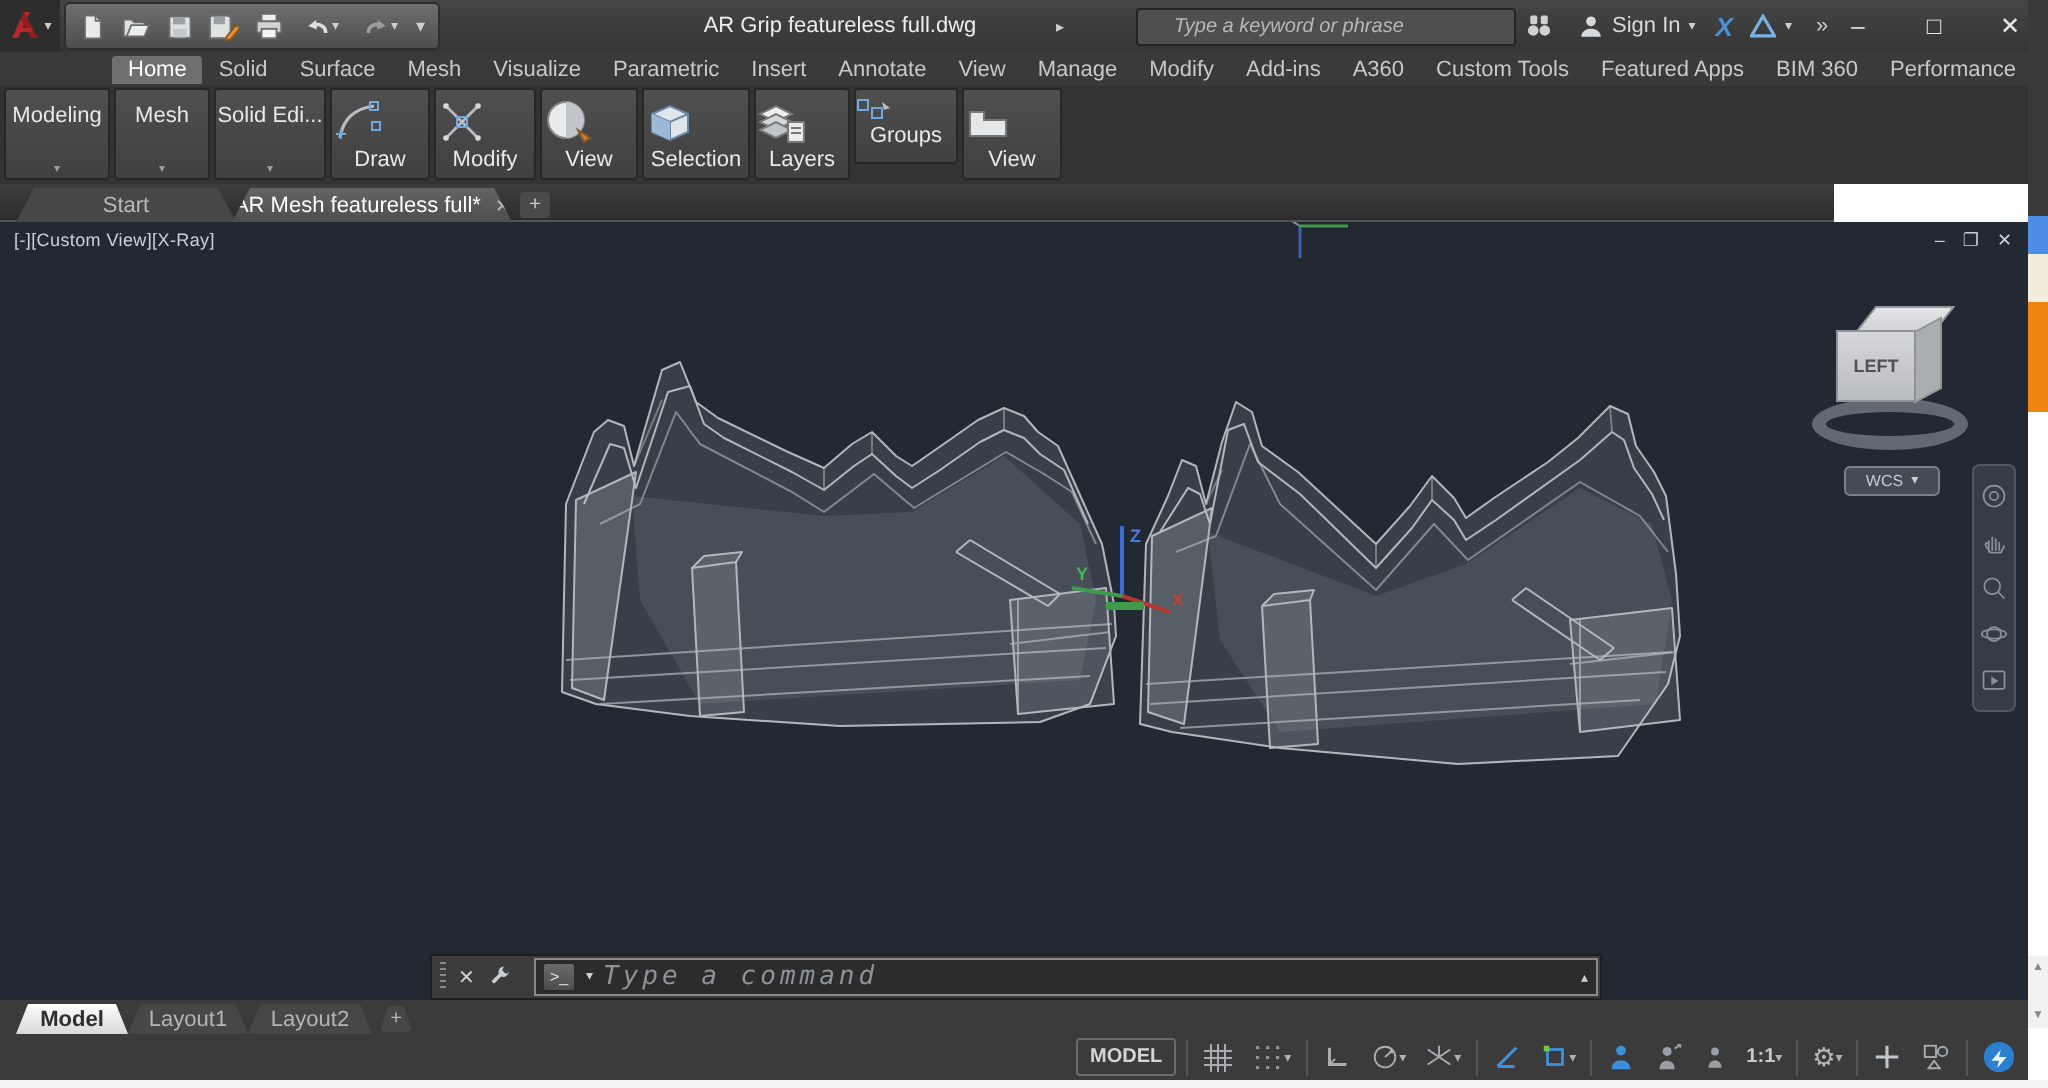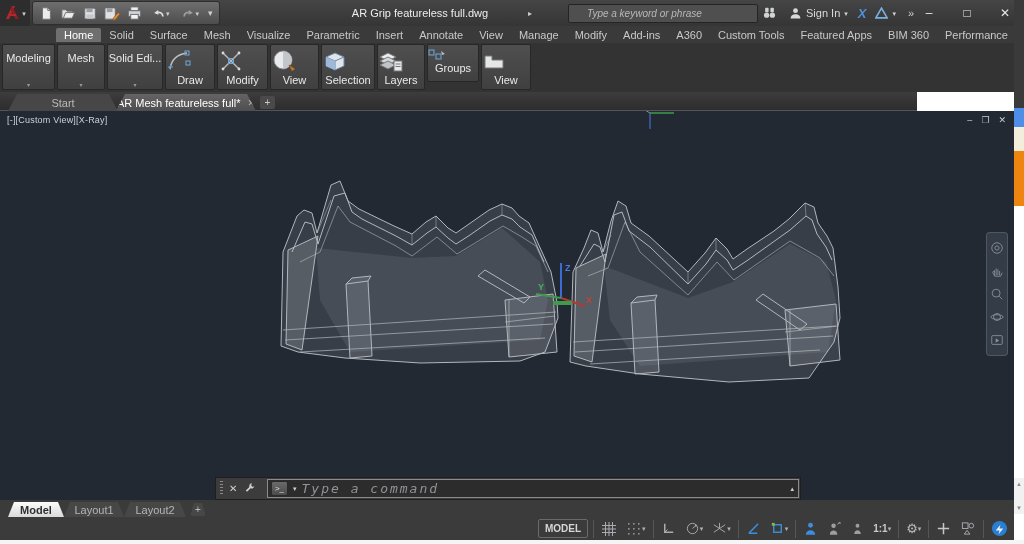--- a/index.html
+++ b/index.html
@@ -365,20 +365,32 @@
         <path d="M561,298 L561,263" stroke="#3d6bd6" stroke-width="2"></path>
         <path d="M561,298 L585,306" stroke="#b03a30" stroke-width="2"></path>
         <path d="M561,298 L536,294" stroke="#3f9a4e" stroke-width="2"></path>
         <path d="M553,303 L572,303" stroke="#3f9a4e" stroke-width="4"></path>
         <text x="565" y="271" fill="#4a78e0">Z</text>
         <text x="586" y="303" fill="#c04438">X</text>
         <text x="538" y="290" fill="#49b35b">Y</text>
       </g>
     </svg>
 
+    <div class="viewcube">
+      <div class="vc-ring"></div>
+      <div class="vc-top"></div>
+      <div class="vc-side"></div>
+      <div class="vc-front">
+        <span>LEFT</span>
+      </div>
+      <div class="wcs">
+        <span>WCS</span>
+        <span class="tiny-dd">▾</span>
+      </div>
+    </div>
 
     <div class="navbar">
       <svg width="14" height="14" viewBox="0 0 16 16">
         <circle cx="8" cy="8" r="6" fill="none" stroke="#cfd6de"></circle>
           <circle cx="8" cy="8" r="2.4" fill="none" stroke="#cfd6de"></circle>
       </svg>
       <svg width="14" height="14" viewBox="0 0 16 16">
         <path d="M5 14V7M7 13V5M9 13V6M11 13V8M5 9c-1.5-1-2.5 0-1.5 1.5L6 14h6l2-4" fill="none" stroke="#cfd6de"></path>
       </svg>
       <svg width="14" height="14" viewBox="0 0 16 16">

